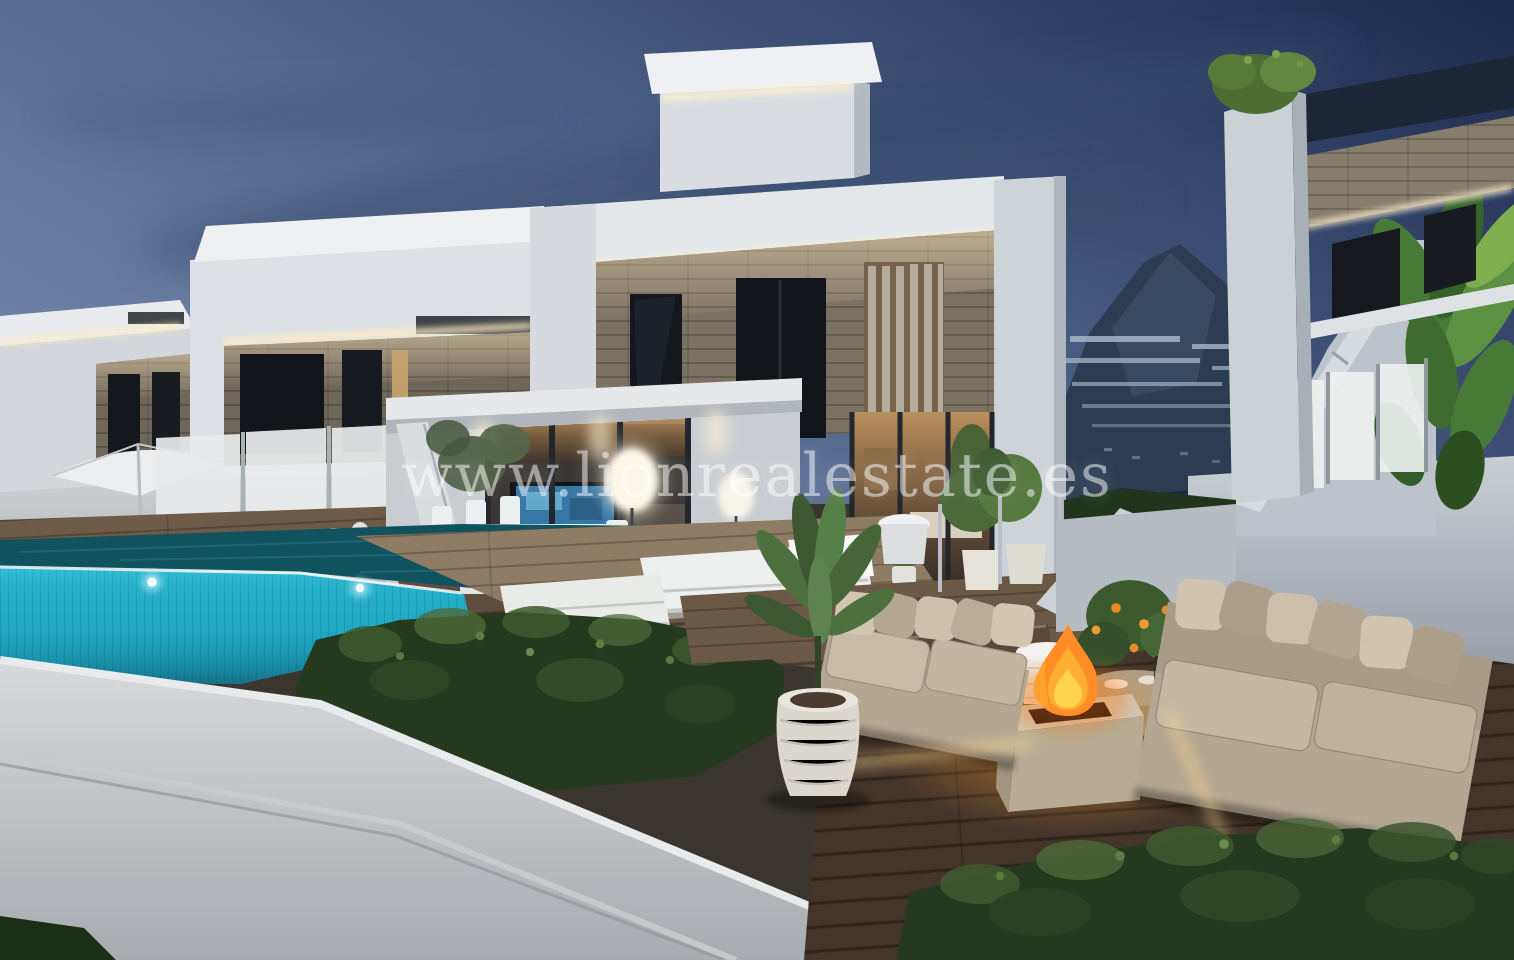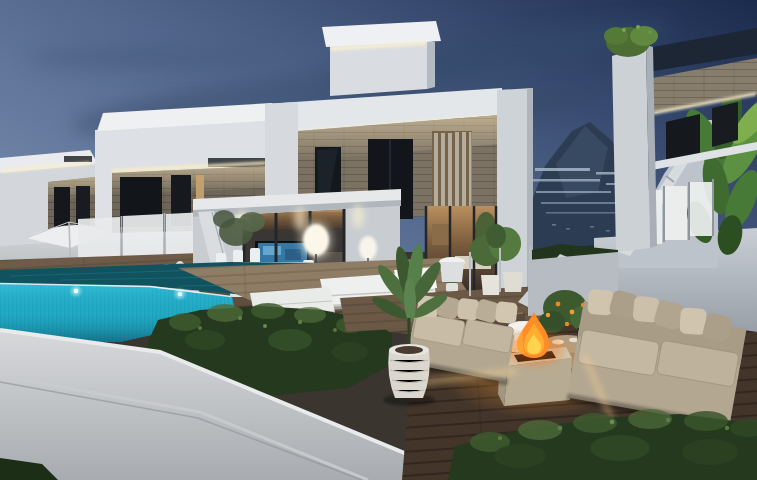--- a/index.html
+++ b/index.html
@@ -568,13 +568,14 @@
       <circle cx="560" cy="428" r="2.4" fill="#5d7c46"></circle>
             <circle cx="612" cy="422" r="2.4" fill="#6a8c50"></circle>
             <circle cx="668" cy="420" r="2.2" fill="#5d7c46"></circle>
             <circle cx="500" cy="438" r="2.2" fill="#567a3c"></circle>
             <circle cx="727" cy="428" r="2.2" fill="#567a3c"></circle>
     </g>
   </g>
 </g>
 </svg>
 
+<div class="watermark">www.lionrealestate.es</div>
 </div>
 
 </body></html>

